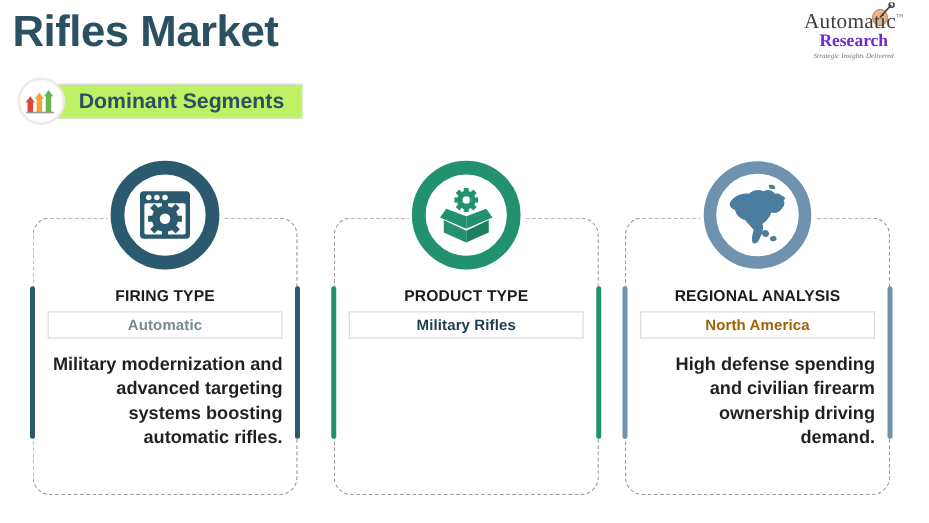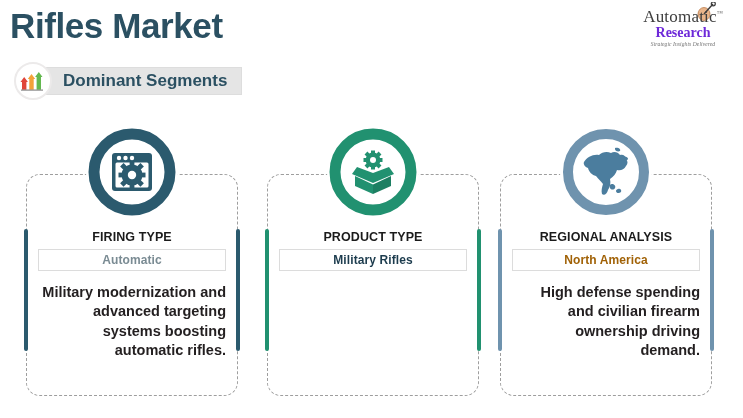--- a/index.html
+++ b/index.html
@@ -51,21 +51,21 @@
     align-items: center;
     justify-content: center;
     box-sizing: border-box;
     position: relative;
     z-index: 3;
   }
   #badge-label-box {
     margin-left: -8px;
     height: 28px;
     border: 1px solid #dddddd;
-    background: #e5e5e5;
+    background: #bef264;
     display: flex;
     align-items: center;
     padding: 0 14px 0 18px;
     box-sizing: border-box;
   }
   #badge-label-box span {
     font-size: 17px;
     font-weight: bold;
     color: #2b5062;
     white-space: nowrap;

